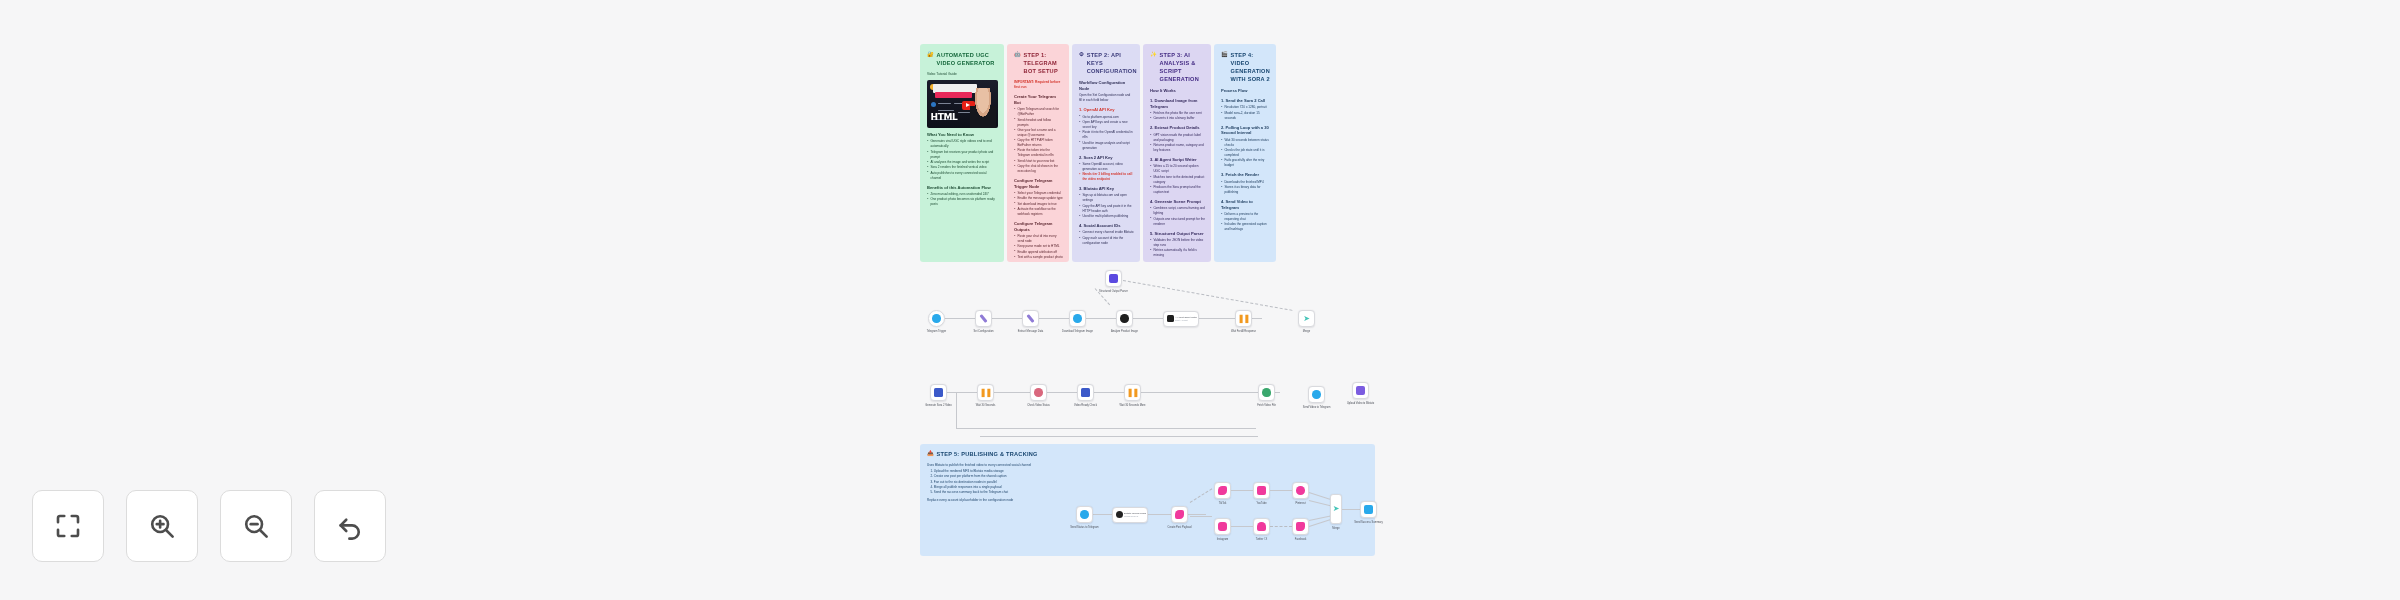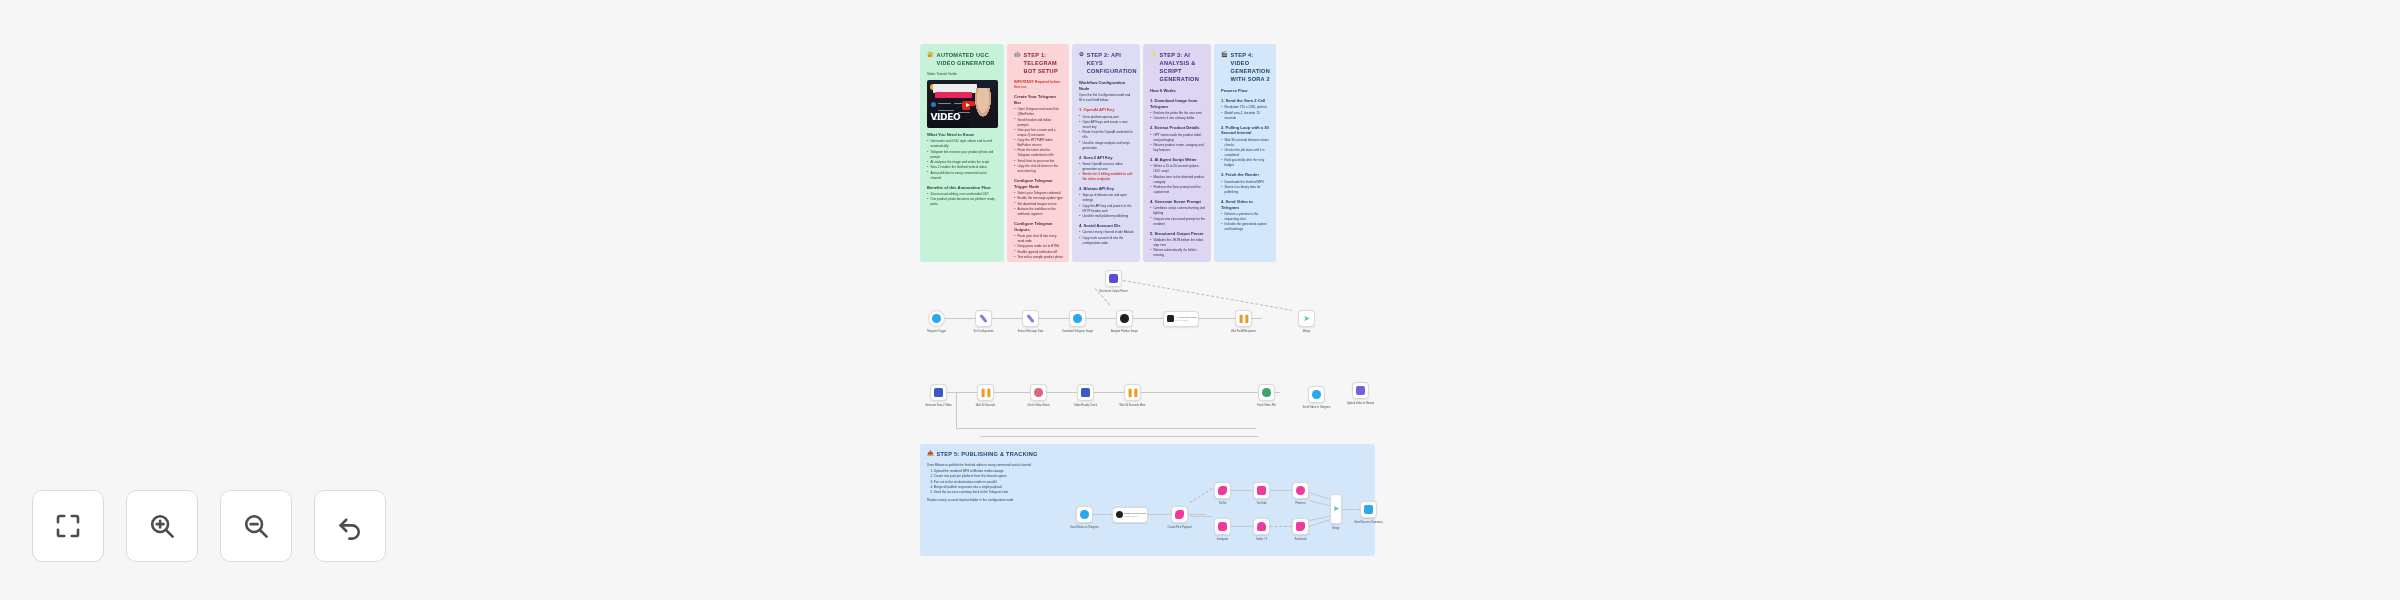--- a/index.html
+++ b/index.html
@@ -176,21 +176,21 @@
         <div class="amb"></div>
         <div class="hdr"></div>
         <div class="hdr2"></div>
         <div class="dot" style="left:6%;top:45%"></div>
         <div class="bar" style="left:16%;top:47%;width:18%"></div>
         <div class="bar" style="left:38%;top:47%;width:14%"></div>
         <div class="bar" style="left:16%;top:62%;width:22%"></div>
         <div class="bar" style="left:44%;top:66%;width:16%"></div>
         <div class="bar" style="left:8%;top:80%;width:30%"></div>
         <div class="play"></div>
-        <div class="free">VIDEO</div>
+        <div class="free">HTML</div>
         <div class="person"></div>
       </div>
 
       <div class="sec">What You Need to Know</div>
       <div class="li">Generates viral UGC style videos end to end automatically</div>
       <div class="li">Telegram bot receives your product photo and prompt</div>
       <div class="li">AI analyses the image and writes the script</div>
       <div class="li">Sora 2 renders the finished vertical video</div>
       <div class="li">Auto publishes to every connected social channel</div>
       <div class="sec">Benefits of this Automation Flow</div>

